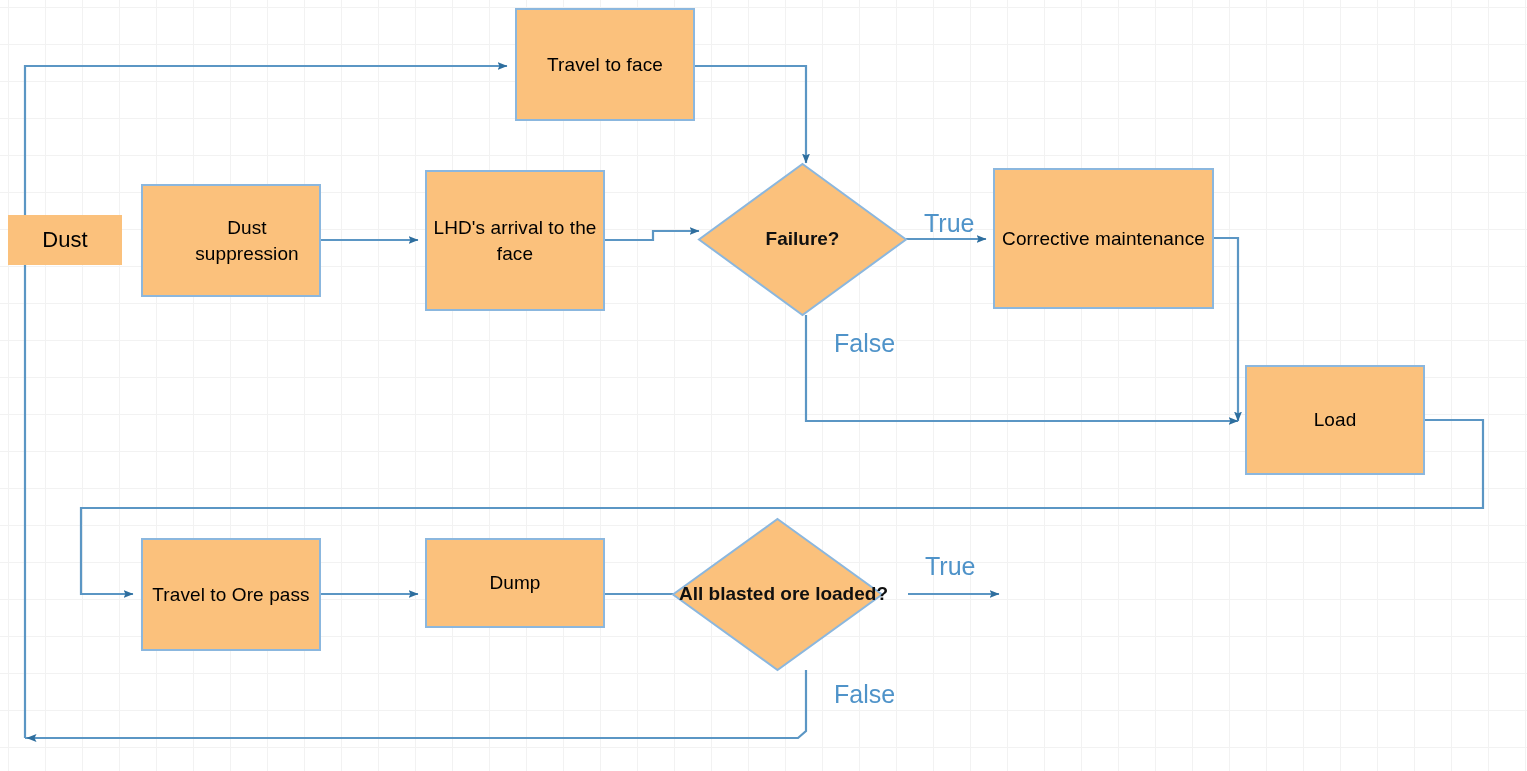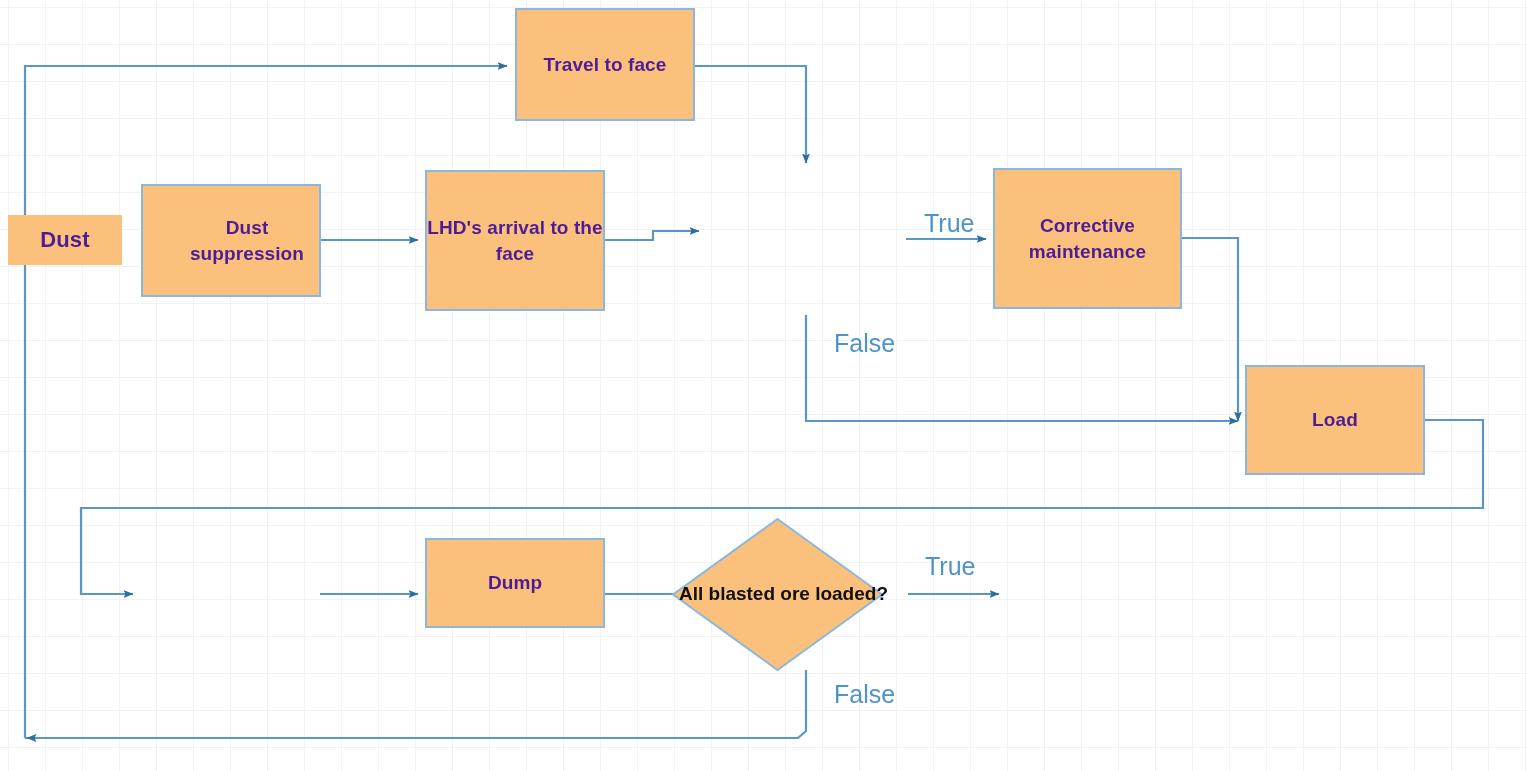--- a/index.html
+++ b/index.html
@@ -24,22 +24,22 @@
   }
   .node {
     position: absolute;
     box-sizing: border-box;
     background: #FBC17C;
     border: 2px solid #8BB7DE;
     display: flex;
     align-items: center;
     justify-content: center;
     text-align: center;
-    color: #4c1d95;
-    font-weight: bold;
+    color: #000000;
+    font-weight: normal;
     font-size: 19px;
     line-height: 1.32;
     letter-spacing: 0.1px;
     z-index: 3;
   }
   .node.noborder { border: none; }
   .diamond-wrap {
     position: absolute;
     z-index: 3;
   }
@@ -130,25 +130,32 @@
   </svg>
 
   <div class="node noborder" style="left:8px; top:215px; width:114px; height:50px; font-size:22px;">Dust</div>
 
   <div class="node" style="left:515px; top:8px; width:180px; height:113px;">Travel to face</div>
 
   <div class="node" style="left:141px; top:184px; width:180px; height:113px;padding-left:32px;">Dust suppression</div>
 
   <div class="node" style="left:425px; top:170px; width:180px; height:141px;">LHD's arrival to the face</div>
 
+  <div class="diamond-wrap" style="left:698px; top:163px; width:209px; height:153px;">
+    <svg width="209" height="153" viewBox="0 0 209 153" xmlns="http://www.w3.org/2000/svg">
+      <polygon points="104.5,1 208,76.5 104.5,152 1,76.5" fill="#FBC17C" stroke="#8BB7DE" stroke-width="2"></polygon>
+    </svg>
+    <div class="diamond-label">Failure?</div>
+  </div>
 
-  <div class="node" style="left:993px; top:168px; width:189px; height:141px;">Corrective maintenance</div>
+  <div class="node" style="left:993px; top:168px; width:221px; height:141px;">Corrective maintenance</div>
 
   <div class="node" style="left:1245px; top:365px; width:180px; height:110px;">Load</div>
 
+  <div class="node" style="left:141px; top:538px; width:180px; height:113px;">Travel to Ore pass</div>
 
   <div class="node" style="left:425px; top:538px; width:180px; height:90px;">Dump</div>
 
   <div class="diamond-wrap" style="left:672px; top:518px; width:211px; height:153px;">
     <svg width="211" height="153" viewBox="0 0 211 153" xmlns="http://www.w3.org/2000/svg">
       <polygon points="105.5,1 210,76.5 105.5,152 1,76.5" fill="#FBC17C" stroke="#8BB7DE" stroke-width="2"></polygon>
     </svg>
     <div class="diamond-label" style="padding:0 6px;">All blasted ore loaded?</div>
   </div>
 

